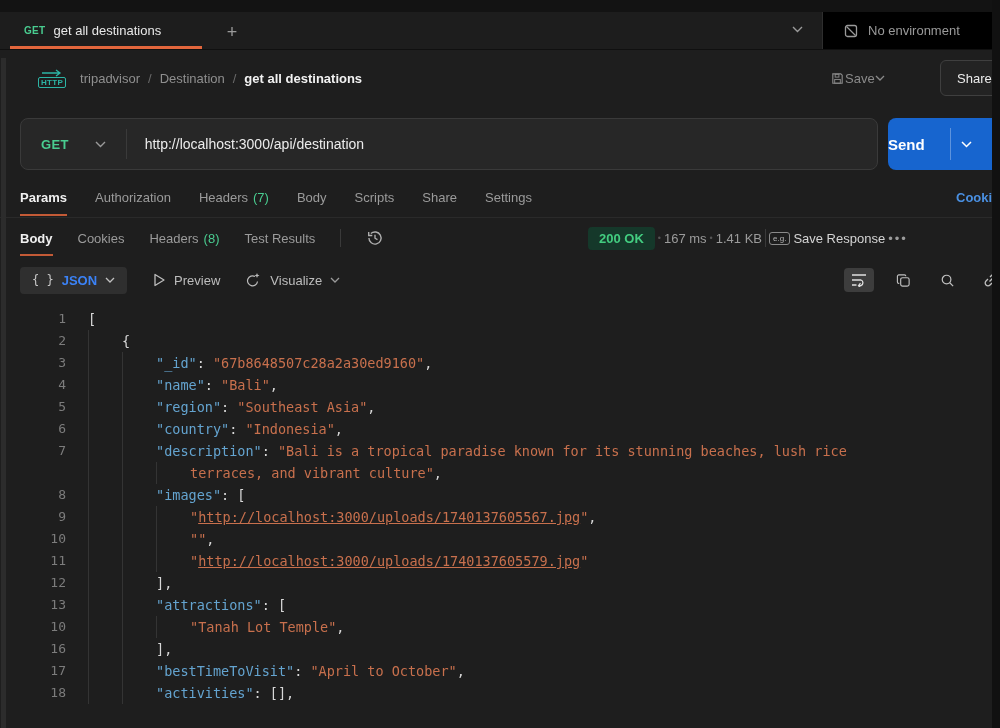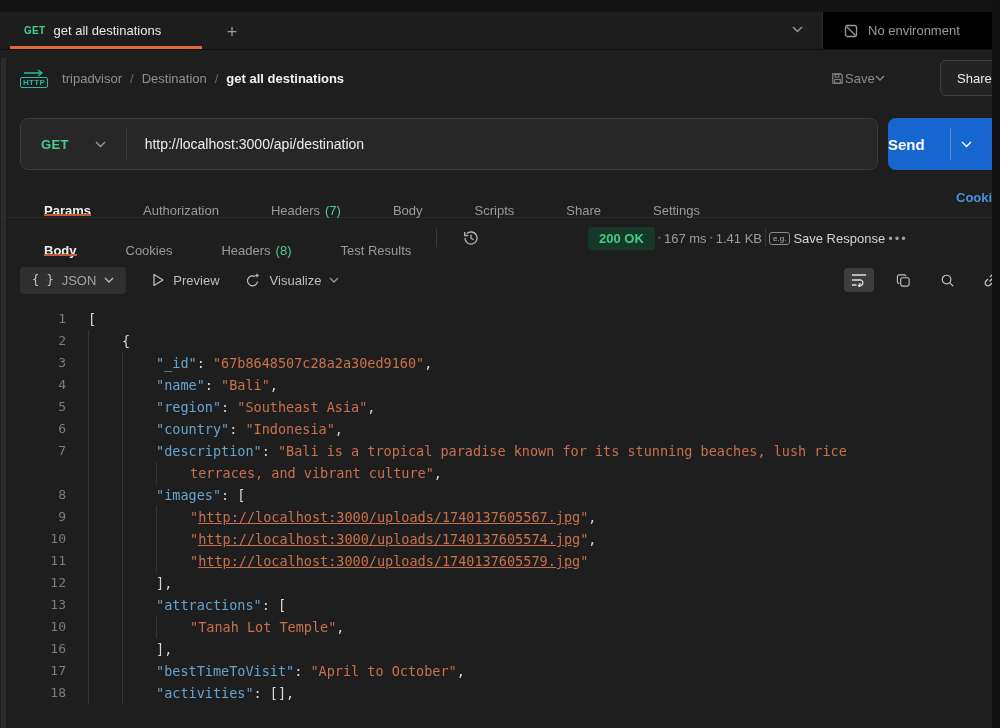--- a/index.html
+++ b/index.html
@@ -20,21 +20,21 @@
   .req-tab::after { content:""; position:absolute; left:0; right:0; bottom:0; height:3px; background:#e2663c; }
   .tab-method { color:#49cc90; font-size:10px; font-weight:700; letter-spacing:.3px; }
   .tab-title { color:#e8e8e8; font-size:13px; }
   .new-tab { position:absolute; left:220px; top:8px; width:24px; height:24px; color:#9a9a9a; font-size:18px; display:flex; align-items:center; justify-content:center; }
   .tabbar-chevron { position:absolute; left:792px; top:14px; color:#9a9a9a; }
   .env-divider { position:absolute; left:822px; top:0; width:1px; height:100%; background:#2e2e2e; }
   .env-section { position:absolute; left:823px; top:0; height:100%; width:177px; background:#000000; display:flex; align-items:center; gap:9px; padding-left:20px; }
   .env-label { color:#9a9a9a; font-size:13px; white-space:nowrap; }
 
   
-  .breadcrumb-row { position:absolute; top:50px; left:0; width:100%; height:56px; display:flex; align-items:center; padding-left:20px; }
+  .breadcrumb-row { position:absolute; top:50px; left:0; width:100%; height:56px; display:flex; align-items:center; padding-left:38px; }
   .http-icon { display:flex; flex-direction:column; align-items:center; margin-right:14px; }
   .http-icon .txt { color:#2cb5a5; font-size:8px; font-weight:700; letter-spacing:.3px; border:1px solid #2cb5a5; border-radius:2px; padding:0 2px; }
   .crumb { color:#8f8f8f; margin-right:8px; white-space:nowrap; }
   .crumb-sep { color:#6a6a6a; margin-right:8px; }
   .crumb-current { color:#f2f2f2; font-weight:700; }
   .save-group { position:absolute; left:830px; top:0; height:100%; display:flex; align-items:center; gap:0; color:#8a8a8a; }
   .share-btn { position:absolute; left:940px; top:10px; height:36px; width:84px; border:1px solid #3f3f3f; border-radius:6px; display:flex; align-items:center; padding-left:16px; color:#ececec; background:#232323; }
 
   
   .url-row { position:absolute; top:106px; left:0; width:100%; height:72px; }
@@ -45,39 +45,39 @@
   .url-text { padding-left:18px; font-size:14px; color:#ececec; }
   .send-btn { position:absolute; left:888px; top:12px; width:122px; height:52px; background:#1765cf; border-radius:8px; display:flex; align-items:center; }
   .send-label { color:#fff; font-weight:700; font-size:15px; width:62px; }
   .send-sep { width:1px; height:32px; background:rgba(255,255,255,.3); }
   .send-chevron { padding-left:10px; }
 
   
   .strip { position:absolute; left:0; width:100%; display:flex; align-items:center; }
   .req-tabs { top:178px; height:40px; border-bottom:1px solid #2a2a2a; padding-left:20px; gap:28px; }
   .resp-strip { top:218px; height:40px; padding-left:20px; gap:25px; }
-  .strip-tab { position:relative; height:40px; display:flex; align-items:flex-end; gap:5px; color:#9b9b9b; white-space:nowrap;margin-left:24px; }
+  .strip-tab { position:relative; height:40px; display:flex; align-items:center; gap:5px; color:#9b9b9b; white-space:nowrap; }
   .strip-tab.active { color:#f0f0f0; font-weight:600; }
   .strip-tab.active::after { content:""; position:absolute; left:0; right:0; bottom:2px; height:2px; background:#c35a36; }
   .tab-count { color:#49cc90; }
   .cookies-link { position:absolute; left:956px; color:#4a90e2; font-weight:600; }
   .resp-divider { width:1px; height:18px; background:#3a3a3a; }
   .resp-meta { position:absolute; left:588px; top:0; height:40px; display:flex; align-items:center; gap:3px; }
   .status-pill { background:#15382a; color:#43cd80; font-weight:600; border-radius:4px; padding:4px 11px; white-space:nowrap; }
   .meta-dot { color:#565656; font-size:9px; }
   .meta-val { color:#9b9b9b; white-space:nowrap; }
   .eg-box { border:1px solid #8a8a8a; border-radius:3px; color:#b5b5b5; font-size:8px; padding:1px 3px; }
   .save-resp { color:#d4d4d4; white-space:nowrap; }
   .more-dots { color:#9b9b9b; letter-spacing:2px; }
 
   
   .viewer-toolbar { position:absolute; top:258px; left:0; width:100%; height:44px; display:flex; align-items:center; padding-left:20px; gap:26px; }
   .json-box { display:flex; align-items:center; gap:8px; background:#2f2f2f; border-radius:4px; padding:6px 12px; }
   .braces { color:#c9c9c9; font-family:"DejaVu Sans Mono", monospace; font-size:12px; }
-  .json-label { color:#a3a3a3; font-weight:400; }
+  .json-label { color:#3b82f6; font-weight:700; }
   .tool-group { display:flex; align-items:center; gap:8px; color:#bdbdbd; }
   .viewer-icons { position:absolute; right:0; top:0; height:44px; display:flex; align-items:center; gap:14px; padding-right:0; }
   .icon-btn { width:30px; height:24px; display:flex; align-items:center; justify-content:center; border-radius:4px; }
   .icon-btn.active { background:#3d3d3d; }
 
   
   .code-area { position:absolute; top:302px; left:0; width:100%; height:426px; overflow:hidden; padding-top:6px;
     font-family:"DejaVu Sans Mono", monospace; font-size:13.5px; }
   .code-row { display:flex; height:22px; line-height:22px; }
   .ln { width:66px; text-align:right; color:#7c7c7c; font-size:13px; flex:none; }
@@ -324,21 +324,21 @@
       <div class="code-row">
         <span class="ln">8</span>
         <span class="code-content"><span class="ind"></span><span class="ind"></span><span class="seg-k">"images"</span><span class="seg-p">: </span><span class="seg-p">[</span></span>
       </div>
       <div class="code-row">
         <span class="ln">9</span>
         <span class="code-content"><span class="ind"></span><span class="ind"></span><span class="ind"></span><span class="seg-s">"</span><span class="seg-u">http://localhost:3000/uploads/1740137605567.jpg</span><span class="seg-s">"</span><span class="seg-p">,</span></span>
       </div>
       <div class="code-row">
         <span class="ln">10</span>
-        <span class="code-content"><span class="ind"></span><span class="ind"></span><span class="ind"></span><span class="seg-s">"</span><span class="seg-u">http://localhost:3000/uploads/1740137605574.jpg</span><span class="seg-s">"</span><span class="seg-p">,</span></span>
+        <span class="code-content"><span class="ind"></span><span class="ind"></span><span class="ind"></span><span class="seg-s">"</span><span class="seg-s">"</span><span class="seg-p">,</span></span>
       </div>
       <div class="code-row">
         <span class="ln">11</span>
         <span class="code-content"><span class="ind"></span><span class="ind"></span><span class="ind"></span><span class="seg-s">"</span><span class="seg-u">http://localhost:3000/uploads/1740137605579.jpg</span><span class="seg-s">"</span></span>
       </div>
       <div class="code-row">
         <span class="ln">12</span>
         <span class="code-content"><span class="ind"></span><span class="ind"></span><span class="seg-p">],</span></span>
       </div>
       <div class="code-row">

